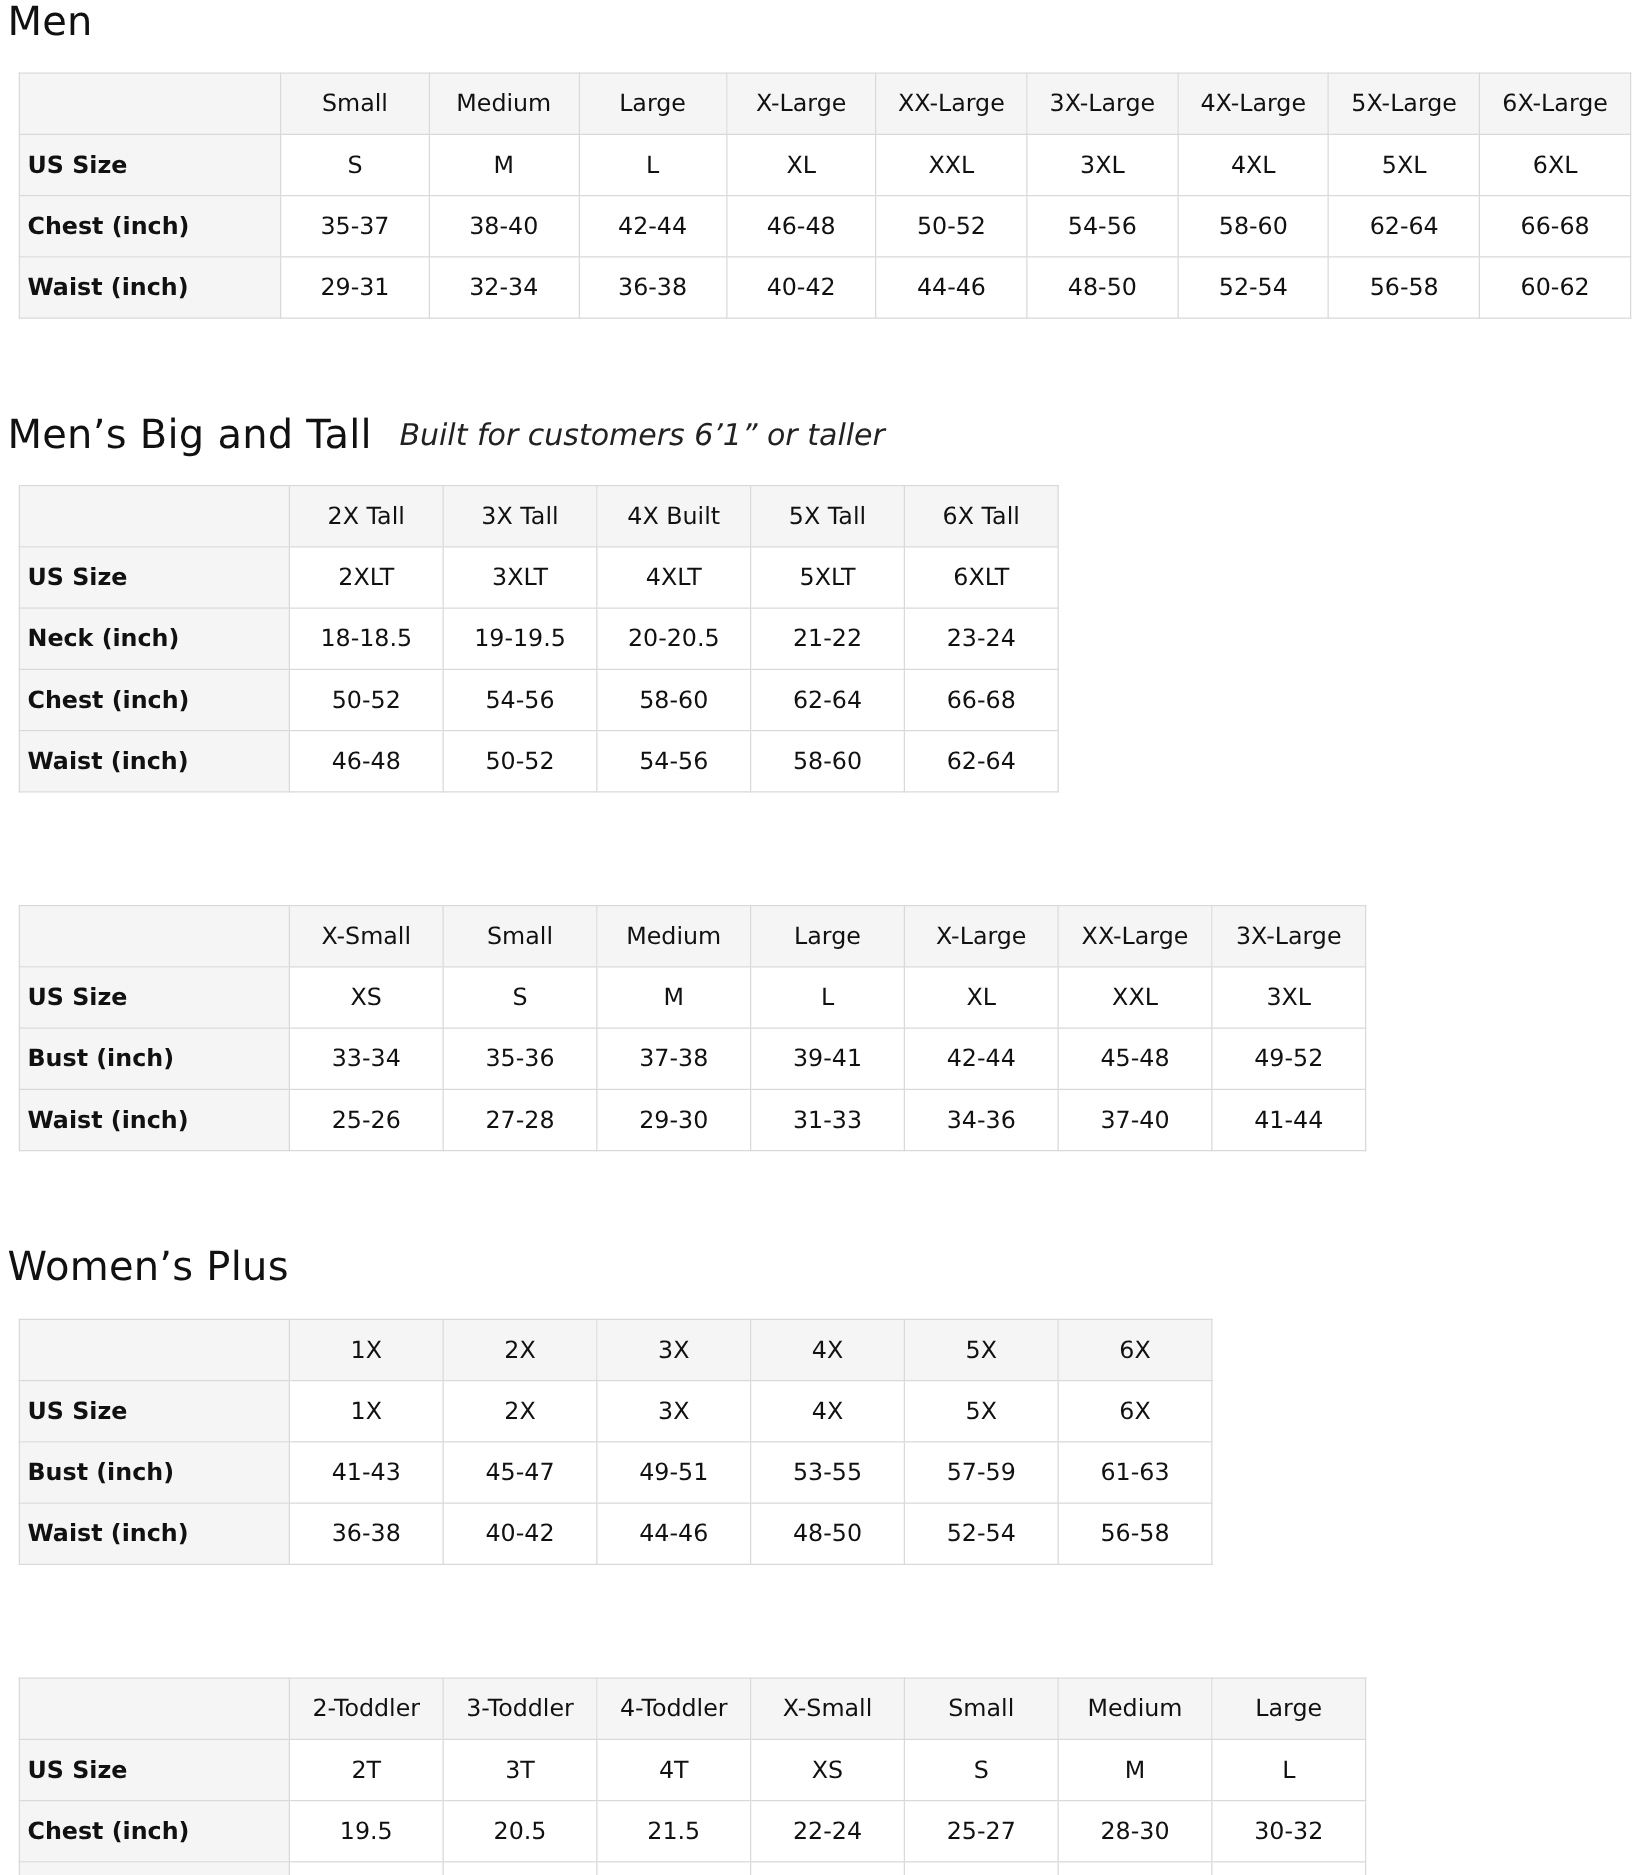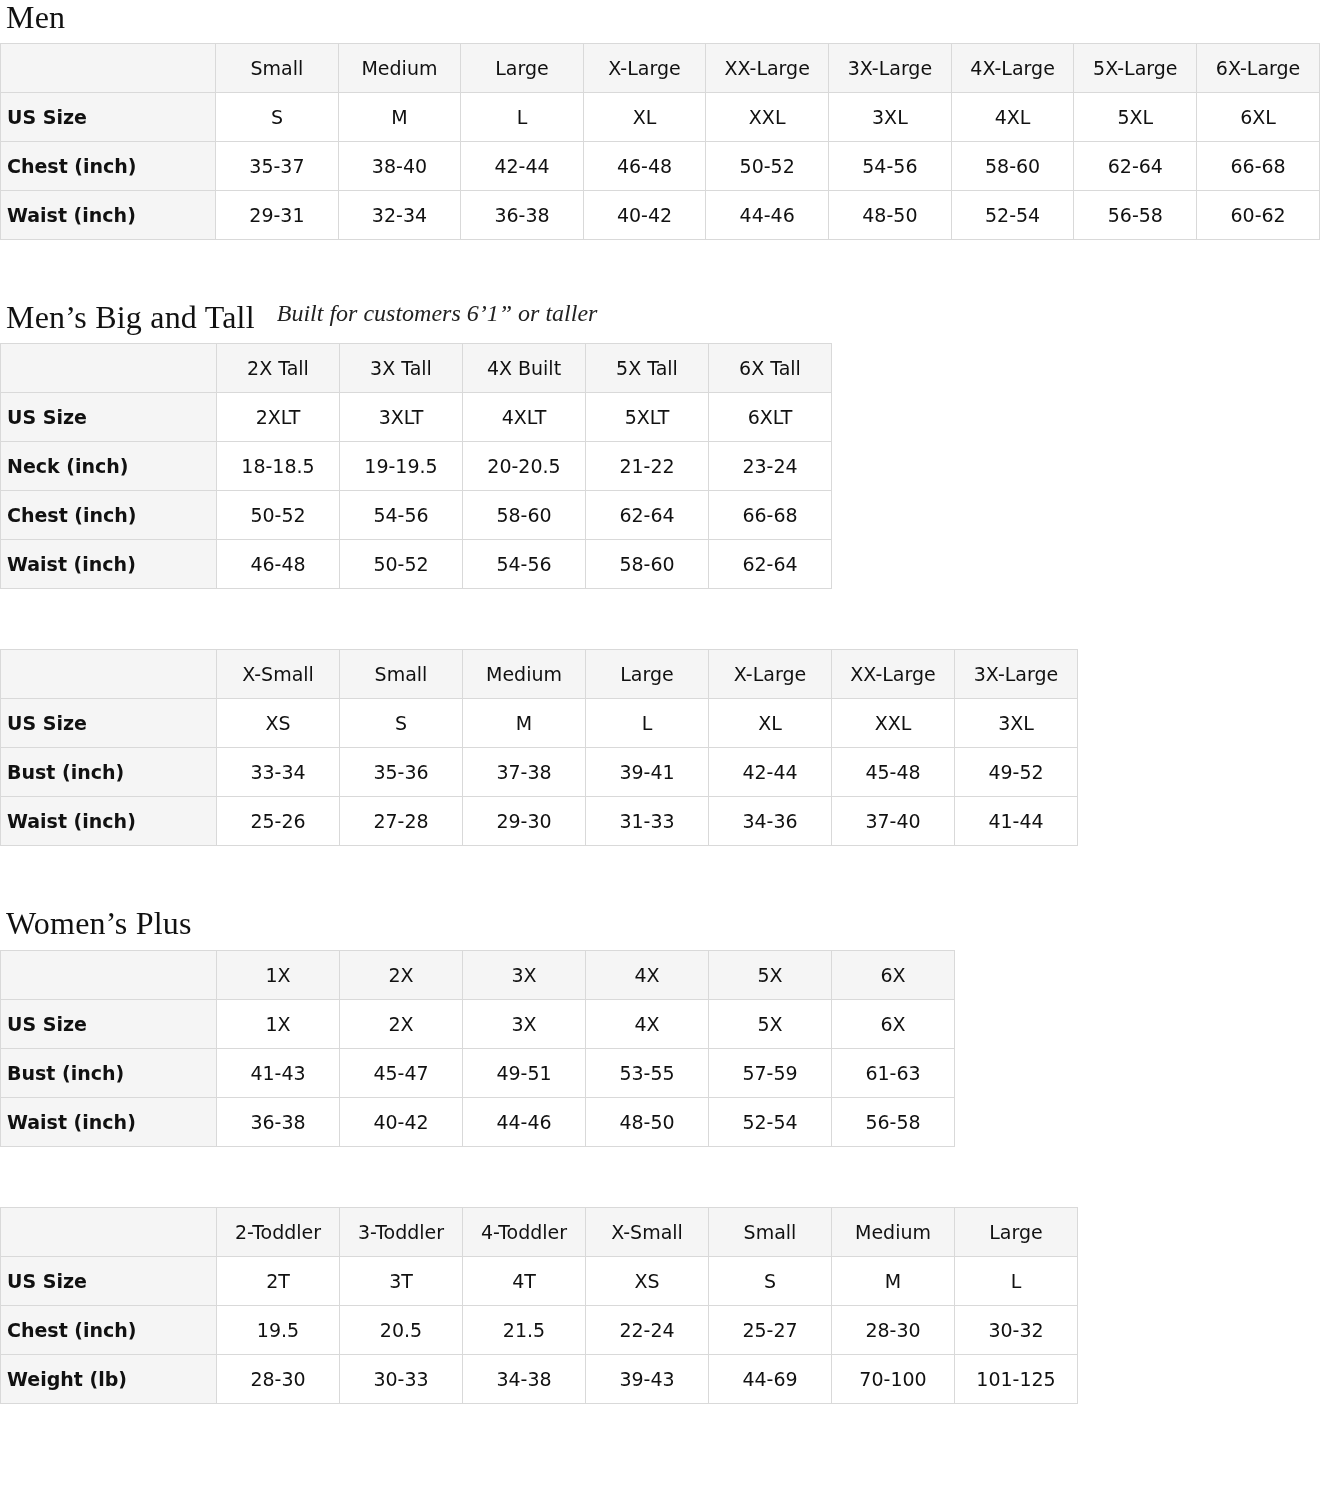--- a/index.html
+++ b/index.html
@@ -16,41 +16,40 @@
   .page {
     width: 1320px;
     box-sizing: border-box;
     padding: 0 0 0 0;
   }
   .section {
     margin: 0 0 0 0;
   }
   .section-head {
     display: flex;
-    align-items: flex-start;
+    align-items: center;
     gap: 22px;
     padding: 0 0 8px 6px;
-    font-family: Liberation Serif, serif;
   }
   .section-title {
     font-size: 32px;
     font-weight: 400;
     color: #111111;
     line-height: 1.1;
     letter-spacing: 0.2px;
   }
   .section-note {
     font-size: 24px;
     font-style: italic;
     color: #222222;
   }
   table.size-table {
     border-collapse: collapse;
     table-layout: fixed;
-    margin: 0;
+    margin: 15px;
   }
   table.size-table td,
   table.size-table th {
     border: 1px solid #d9d9d9;
     height: 49px;
     padding: 0 6px;
     text-align: center;
     vertical-align: middle;
     font-size: 19px;
     font-weight: 400;

